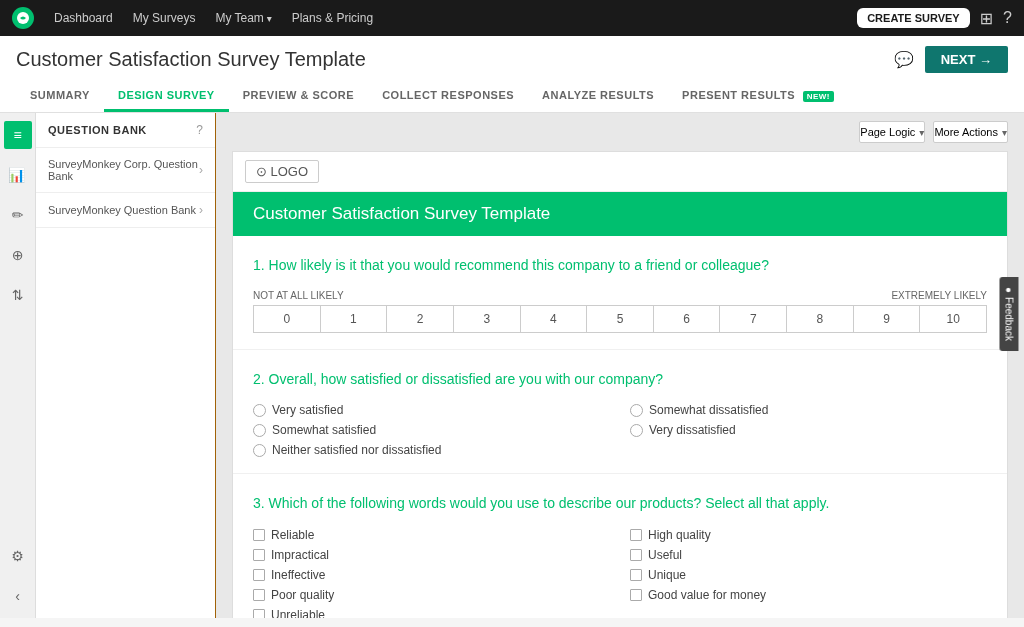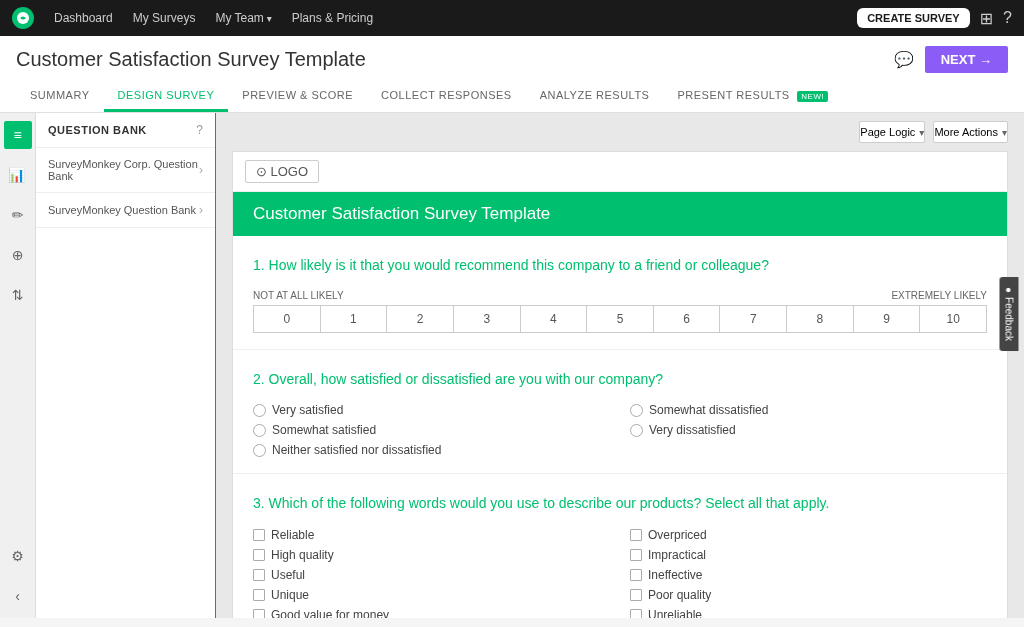--- a/index.html
+++ b/index.html
@@ -54,21 +54,21 @@
 
     
     .tabs {
       display: flex;
       gap: 0;
       align-items: flex-end;
     }
     .tab {
       padding: 8px 14px;
       font-size: 11px;
-      font-weight: normal;
+      font-weight: bold;
       color: #666;
       cursor: pointer;
       border-bottom: 3px solid transparent;
       text-transform: uppercase;
       letter-spacing: 0.5px;
       position: relative;
       text-align: center;
     }
     .tab.active {
       color: #00bf6f;
@@ -79,21 +79,21 @@
       color: white;
       font-size: 8px;
       padding: 1px 4px;
       border-radius: 2px;
       margin-left: 4px;
       vertical-align: middle;
     }
 
     
     .next-btn {
-      background: #8b5cf6;
+      background: #0f766e;
       color: white;
       border: none;
       padding: 6px 16px;
       font-size: 13px;
       font-weight: bold;
       cursor: pointer;
       border-radius: 2px;
       position: absolute;
       right: 16px;
       top: 62px;
@@ -457,24 +457,20 @@
 
       <div class="question-block">
         <div class="question-text">3. Which of the following words would you use to describe our products? Select all that apply.</div>
         <div class="checkbox-grid">
           <div class="checkbox-option">
             <div class="checkbox-square"></div>
             <span>Reliable</span>
           </div>
           <div class="checkbox-option">
             <div class="checkbox-square"></div>
-            <span>Overpriced</span>
-          </div>
-          <div class="checkbox-option">
-            <div class="checkbox-square"></div>
             <span>High quality</span>
           </div>
           <div class="checkbox-option">
             <div class="checkbox-square"></div>
             <span>Impractical</span>
           </div>
           <div class="checkbox-option">
             <div class="checkbox-square"></div>
             <span>Useful</span>
           </div>

